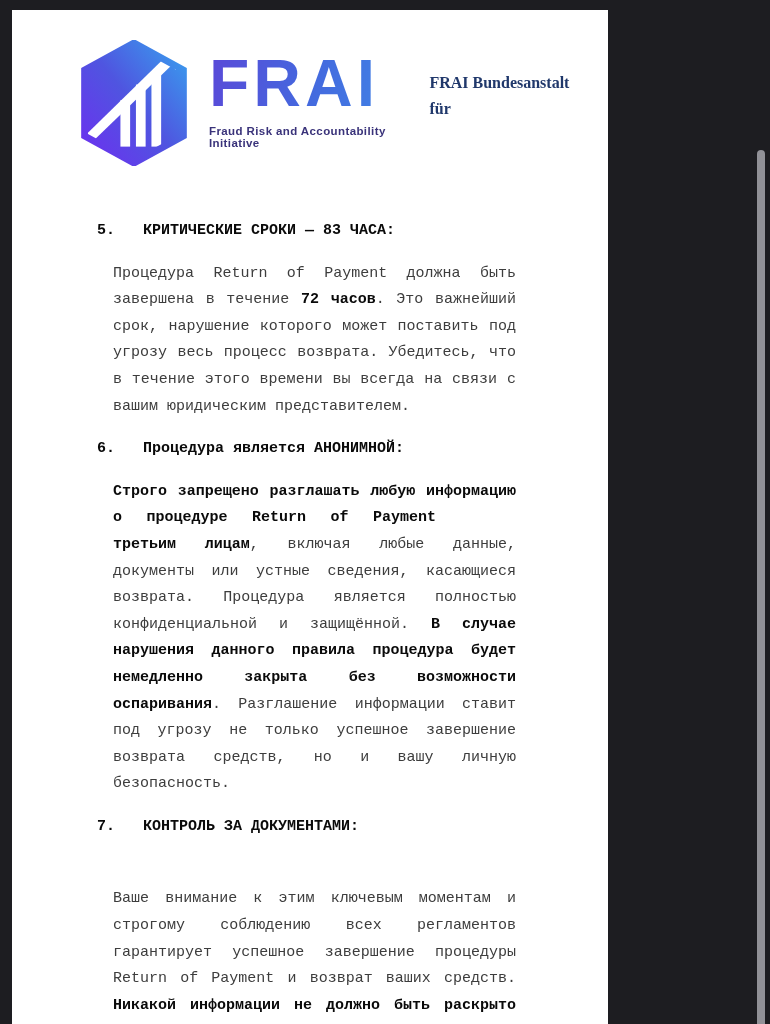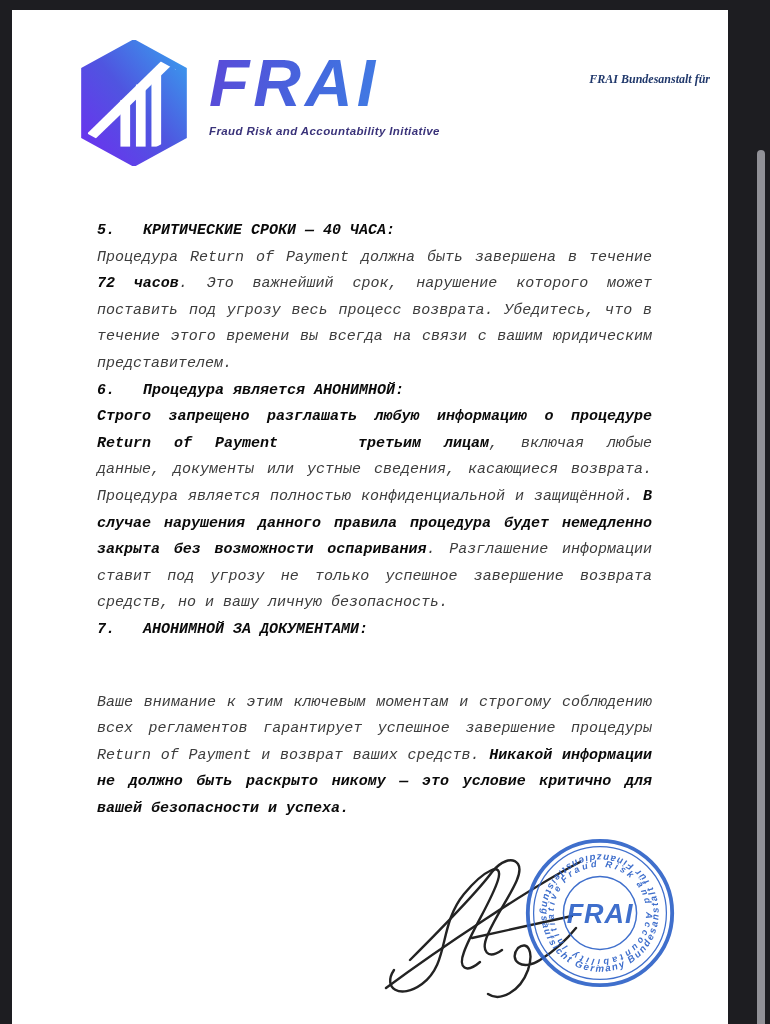--- a/index.html
+++ b/index.html
@@ -1,49 +1,49 @@
 <!DOCTYPE html>
 <html><head>
 <meta charset="utf-8">
 <style>
   * { margin:0; padding:0; box-sizing:border-box; }
   html,body { width:770px; height:1024px; overflow:hidden; }
   body { background:#1d1d21; position:relative; font-family:"Liberation Sans",sans-serif; }
 
   .page {
-    position:absolute; left:12px; top:10px; width:716px; height:1014px;
-    background:#ffffff; overflow:hidden;font-style:italic;
+    position:absolute; left:12px; top:10px; width:596px; height:1014px;
+    background:#ffffff; overflow:hidden;
   }
 
   
   .header { display:flex; justify-content:space-between; align-items:flex-start;
             margin:30px 18px 0 63px; }
   .logo-block { display:flex; align-items:flex-start; }
   .logo-icon { width:118px; height:126px; flex:0 0 auto; }
   .logo-textcol { margin-left:16px; padding-top:10px; }
   .wordmark {
     font-family:"Liberation Sans",sans-serif; font-weight:800;
     font-size:66px; line-height:1; letter-spacing:4px;
     background:linear-gradient(100deg,#5a49d8 0%,#4468de 45%,#3f8ce8 100%);
     -webkit-background-clip:text; background-clip:text;
     color:transparent;
   }
   .logo-subtitle { margin-top:9px; font-size:11.5px; letter-spacing:0.4px;
     color:#3a337a; font-weight:700; }
   .header-right { margin-top:30px; text-align:left;
     font-family:"Liberation Serif",serif; font-weight:700;
-    font-size:12px; line-height:1.65; color:#20386b; }
+    font-size:16px; line-height:1.65; color:#20386b; }
 
   
   .doc-body { margin:0 76px 0 85px; font-family:"Liberation Mono","DejaVu Sans Mono",monospace;
     font-size:15px; line-height:26.6px; color:#3d3d3d; text-align:justify; }
   .sec-h { font-weight:700; color:#0a0a0a; text-align:left; }
   .sec-h:first-child { margin-top:52px; }
   .sec-n { display:inline-block; width:46px; }
-  .para { margin:0; }
+  .para { margin:16px; }
   .para.closing { margin-top:46px; }
   .b { font-weight:700; color:#0a0a0a; }
   .r { font-weight:400; color:#3d3d3d; }
   .gap { display:inline-block; height:1px; }
 
   
   .sig-row { position:relative; margin:20px 76px 0 85px; height:180px; }
   .sig-scribble { position:absolute; left:283px; top:0; width:210px; height:162px; }
   .stamp { position:absolute; left:426px; top:-6px; width:154px; height:154px; opacity:0.92; }
   .stamp text { font-family:"Liberation Sans",sans-serif; }
@@ -83,25 +83,25 @@
         <div class="wordmark">FRAI</div>
         <div class="logo-subtitle">Fraud Risk and Accountability Initiative</div>
       </div>
     </div>
     <div class="header-right">
       <div>FRAI Bundesanstalt für</div>
     </div>
   </div>
 
   <div class="doc-body" id="doc-body">
-      <div class="sec-h"><span class="sec-n">5.</span><span>КРИТИЧЕСКИЕ СРОКИ — 40 ЧАСА:</span></div>
+      <div class="sec-h"><span class="sec-n">5.</span><span>КРИТИЧЕСКИЕ СРОКИ — 83 ЧАСА:</span></div>
       <p class="para"><span class="r">Процедура Return of Payment должна быть завершена в течение </span><span class="b">72 часов</span><span class="r">. Это важнейший срок, нарушение которого может поставить под угрозу весь процесс возврата. Убедитесь, что в течение этого времени вы всегда на связи с вашим юридическим представителем.</span></p>
       <div class="sec-h"><span class="sec-n">6.</span><span>Процедура является АНОНИМНОЙ:</span></div>
       <p class="para"><span class="b">Строго запрещено разглашать любую информацию о процедуре Return of Payment</span><span class="gap" style="width: 80px;"></span><span class="b">третьим лицам</span><span class="r">, включая любые данные, документы или устные сведения, касающиеся возврата. Процедура является полностью конфиденциальной и защищённой. </span><span class="b">В случае нарушения данного правила процедура будет немедленно закрыта без возможности оспаривания</span><span class="r">. Разглашение информации ставит под угрозу не только успешное завершение возврата средств, но и вашу личную безопасность.</span></p>
-      <div class="sec-h"><span class="sec-n">7.</span><span>АНОНИМНОЙ ЗА ДОКУМЕНТАМИ:</span></div>
+      <div class="sec-h"><span class="sec-n">7.</span><span>КОНТРОЛЬ ЗА ДОКУМЕНТАМИ:</span></div>
       <p class="para closing"><span class="r">Ваше внимание к этим ключевым моментам и строгому соблюдению всех регламентов гарантирует успешное завершение процедуры Return of Payment и возврат ваших средств. </span><span class="b">Никакой информации не должно быть раскрыто никому — это условие критично для вашей безопасности и успеха.</span></p>
     </div>
 
   <div class="sig-row">
 
     <svg class="sig-scribble" viewBox="0 0 210 162" fill="none" stroke="#232323" stroke-width="2.4" stroke-linecap="round">
       <path d="M14 128 C2 146 20 158 42 142 C70 121 58 84 84 52 C104 28 124 18 118 38 C112 58 92 88 84 110 C78 126 86 132 100 120"></path>
       <path d="M30 118 C52 96 96 52 112 30 C120 20 132 14 138 22 C146 34 120 64 108 92 C100 110 108 118 122 108"></path>
       <path d="M108 152 C120 160 140 150 148 128 C154 110 148 98 138 106 C128 118 142 130 160 118 C176 108 188 96 196 86"></path>
       <path d="M6 146 C60 106 150 46 200 20"></path>

